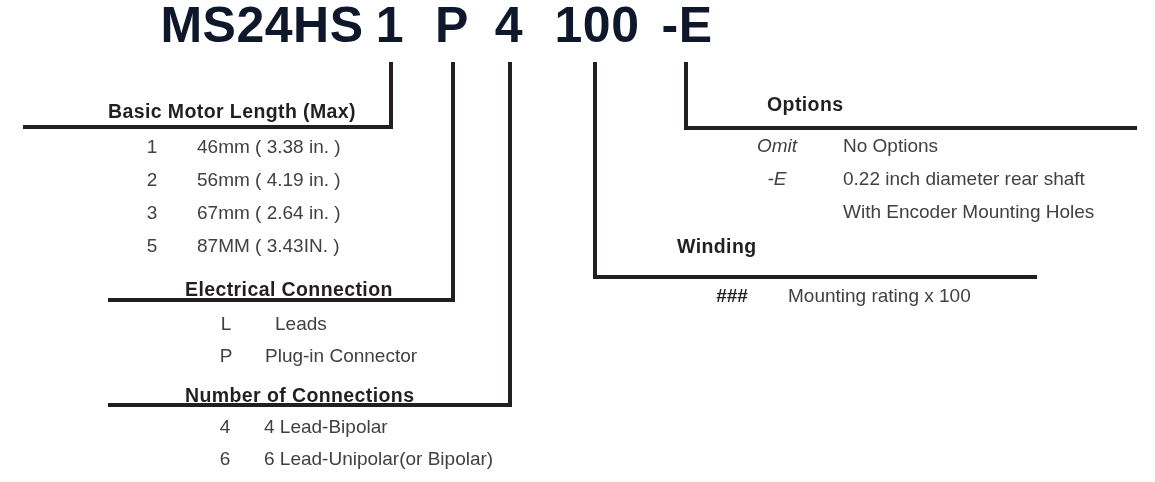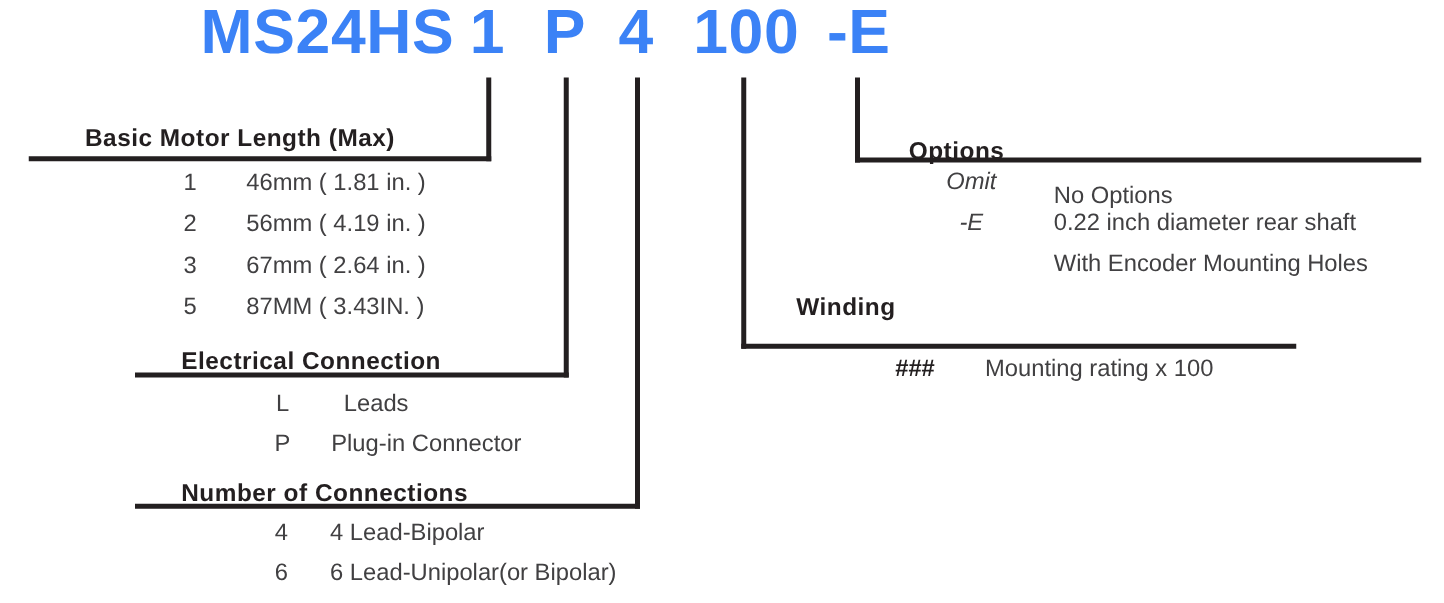--- a/index.html
+++ b/index.html
@@ -12,32 +12,33 @@
     overflow: hidden;
   }
   .title-seg {
     position: absolute;
     top: 0;
     transform: translateX(-50%);
     font-size: 50px;
     font-weight: bold;
     line-height: 1;
     letter-spacing: 0.5px;
-    color: #3b82f6;
+    color: #0f172a;
     white-space: nowrap;
   }
   .line { position: absolute; background: #231f20; }
   .heading {
     position: absolute;
     font-size: 19.5px;
     font-weight: bold;
     letter-spacing: 0.4px;
     line-height: 1.15;
     color: #231f20;
     white-space: nowrap;
+    margin-left: 40px;
   }
   .code, .desc {
     position: absolute;
     font-size: 19px;
     line-height: 1.15;
     color: #414042;
     white-space: nowrap;
   }
   .code.center { text-align: center; }
   .code.right  { text-align: center; font-style: italic; }
@@ -70,21 +71,21 @@
     <div class="line" style="left:593px; top:62px;  width:4px;  height:217px"></div>
     <div class="line" style="left:593px; top:275px; width:444px; height:4px"></div>
 
     <div class="line" style="left:684px; top:62px;  width:4px;  height:68px"></div>
     <div class="line" style="left:684px; top:126px; width:453px; height:4px"></div>
   </div>
 
   <div>
     <div class="heading" style="left:68px; top:100px">Basic Motor Length (Max)</div>
     <span class="code center" style="left:140px; top:136px; width:24px">1</span>
-    <span class="desc" style="left:197px; top:136px">46mm ( 1.81 in. )</span>
+    <span class="desc" style="left:197px; top:136px">46mm ( 3.38 in. )</span>
     <span class="code center" style="left:140px; top:169px; width:24px">2</span>
     <span class="desc" style="left:197px; top:169px">56mm ( 4.19 in. )</span>
     <span class="code center" style="left:140px; top:202px; width:24px">3</span>
     <span class="desc" style="left:197px; top:202px">67mm ( 2.64 in. )</span>
     <span class="code center" style="left:140px; top:235px; width:24px">5</span>
     <span class="desc" style="left:197px; top:235px">87MM ( 3.43IN. )</span>
   </div>
 
   <div>
     <div class="heading" style="left:145px; top:278px">Electrical Connection</div>
@@ -102,22 +103,22 @@
     <span class="desc" style="left:264px; top:448px">6 Lead-Unipolar(or Bipolar)</span>
   </div>
 
   <div>
     <div class="heading" style="left:637px; top:235px">Winding</div>
     <span class="code center bold" style="left:711px; top:285px; width:42px">###</span>
     <span class="desc" style="left:788px; top:285px">Mounting rating x 100</span>
   </div>
 
   <div>
-    <div class="heading" style="left:727px; top:110px">Options</div>
+    <div class="heading" style="left:727px; top:93px">Options</div>
     <span class="code right" style="left:742px; top:135px; width:70px">Omit</span>
-    <span class="desc" style="left:843px; top:146px">No Options</span>
+    <span class="desc" style="left:843px; top:135px">No Options</span>
     <span class="code right" style="left:742px; top:168px; width:70px">-E</span>
     <span class="desc" style="left:843px; top:168px">0.22 inch diameter rear shaft</span>
     <span class="code right" style="left:742px; top:201px; width:70px"></span>
     <span class="desc" style="left:843px; top:201px">With Encoder Mounting Holes</span>
   </div>
 
 </div>
 
 </body></html>

